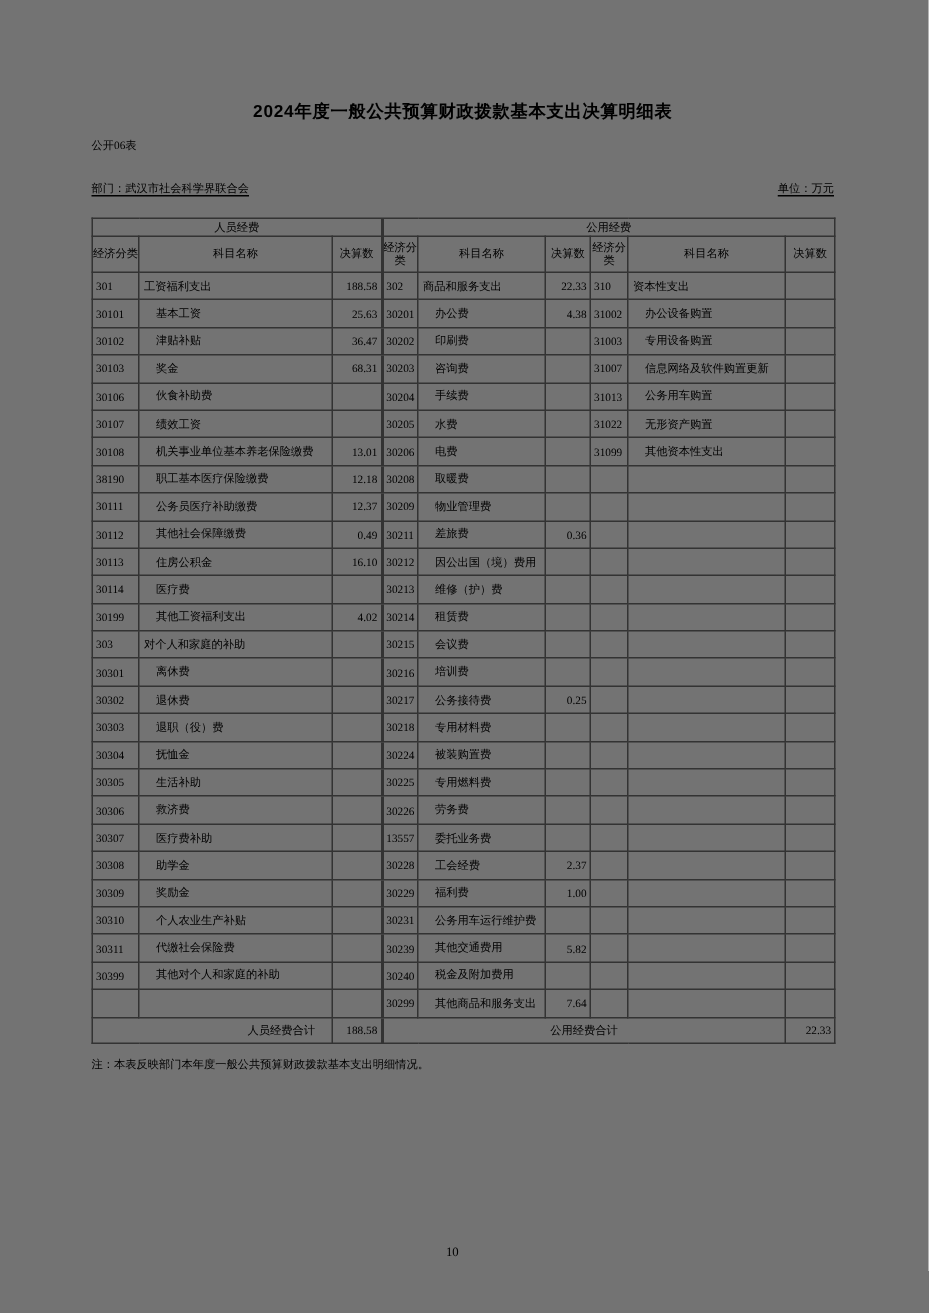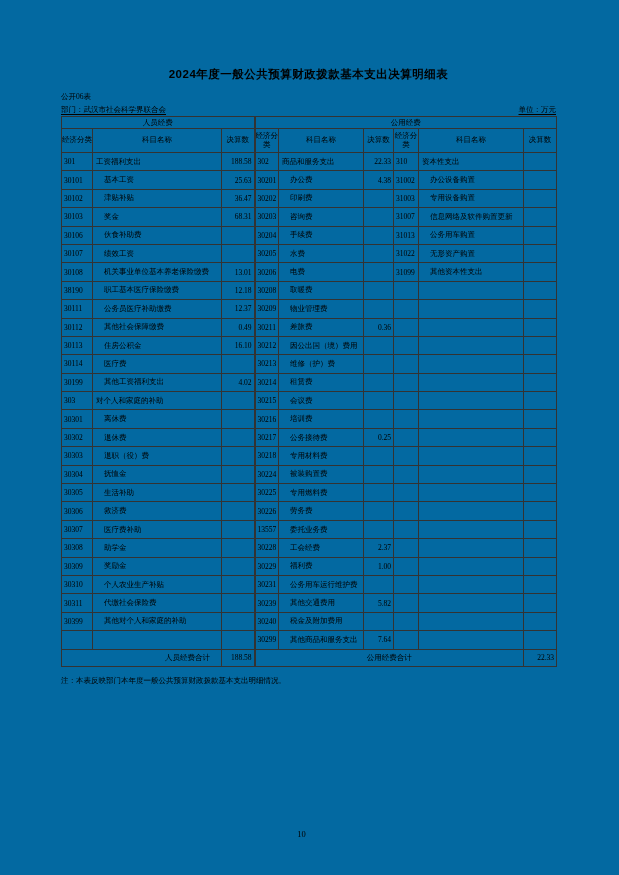--- a/index.html
+++ b/index.html
@@ -1,34 +1,34 @@
 <!DOCTYPE html>
 <html lang="zh"><head>
 <meta charset="utf-8">
 <style>
   html, body { margin:0; padding:0; background:#e8e8e8; }
   .page {
     position:relative; width:619px; height:875px; margin:0 auto;
-    background:#0369a1; color:#000;
+    background:#737373; color:#000;
     font-family:"Liberation Serif","DejaVu Serif",serif;
   }
   .content { position:absolute; left:61px; top:0; width:495px; }
 
   .title {
     margin:0; padding-top:67px;
     text-align:center; font-size:11.5px; font-weight:bold;
     font-family:"Liberation Sans","DejaVu Sans",sans-serif;
     letter-spacing:0.5px;
   }
   .table-code { margin-top:10px; text-align:left; font-size:7.5px; }
-  .meta-row { margin-top:3px; display:flex; justify-content:space-between; font-size:7.5px; }
+  .meta-row { margin-top:19px; display:flex; justify-content:space-between; font-size:7.5px; }
   .meta-row span { text-decoration:underline; text-underline-offset:2px; }
 
   table.budget {
-    margin-top:1px; width:495px;
+    margin-top:14px; width:495px;
     border-collapse:collapse; table-layout:fixed;
     font-size:7.5px;
   }
   .budget th, .budget td {
     border:1px solid #333; overflow:hidden; white-space:nowrap;
     font-weight:normal; padding:0; vertical-align:middle;
   }
   .budget thead th { text-align:center; }
   .budget .gh th { height:11px; }
   .budget .ch th { height:23px; white-space:normal; line-height:1.15; }

